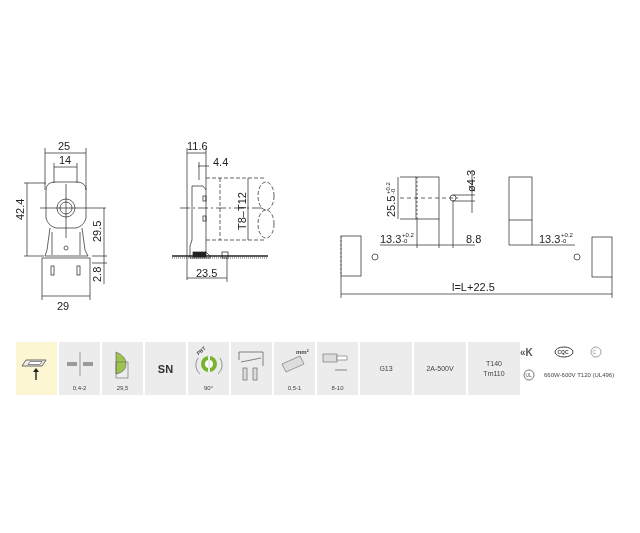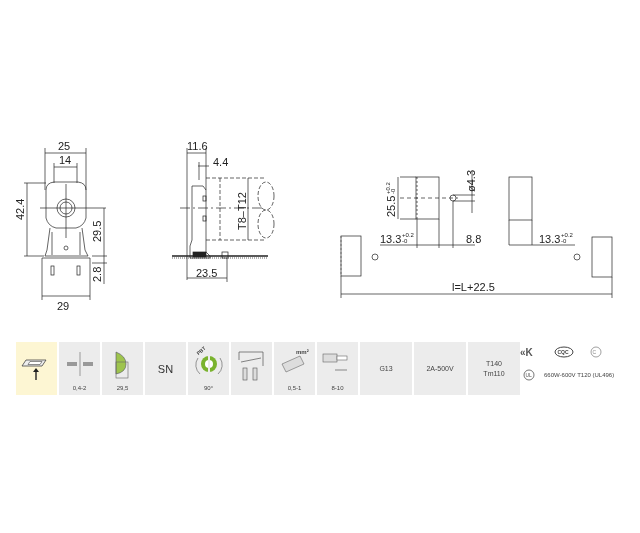--- a/index.html
+++ b/index.html
@@ -6,21 +6,21 @@
   body { width:640px; height:533px; position:relative; overflow:hidden; font-family:"Liberation Sans", sans-serif; }
   #drawing { position:absolute; left:0; top:0; width:640px; height:330px; }
   .dim { font-family:"Liberation Sans", sans-serif; font-size:11px; fill:#222; }
   .dim-s { font-family:"Liberation Sans", sans-serif; font-size:6px; fill:#222; }
   .spec-bar { position:absolute; left:16px; top:342px; height:53px; display:flex; gap:2px; }
   .cell { width:41px; height:53px; background:#ececec; position:relative; box-sizing:border-box; }
   .cell.wide { width:52px; }
   .cell.hl { background:#fdf6d3; }
   .cell .val { position:absolute; bottom:4px; left:0; right:0; text-align:center; font-size:6px; color:#444; }
   .cell .mid { position:absolute; top:0; bottom:0; left:0; right:0; display:flex; align-items:center; justify-content:center; text-align:center; font-size:7px; color:#444; line-height:10px; }
-  .cell .big { font-size:11px; font-weight:normal; color:#333; }
+  .cell .big { font-size:11px; font-weight:bold; color:#333; }
   .cell svg { position:absolute; left:0; top:0; }
   .certs { position:absolute; left:520px; top:342px; width:120px; height:53px; }
   .certs .row1 { position:absolute; top:4px; left:0; display:flex; gap:16px; align-items:center; }
   .certs .row2 { position:absolute; top:27px; left:0; display:flex; gap:6px; align-items:center; }
   .cert-text { font-size:6px; color:#444; white-space:nowrap; }
 </style>
 </head>
 <body>
 
 <svg id="drawing" viewBox="0 0 640 330" xmlns="http://www.w3.org/2000/svg">

